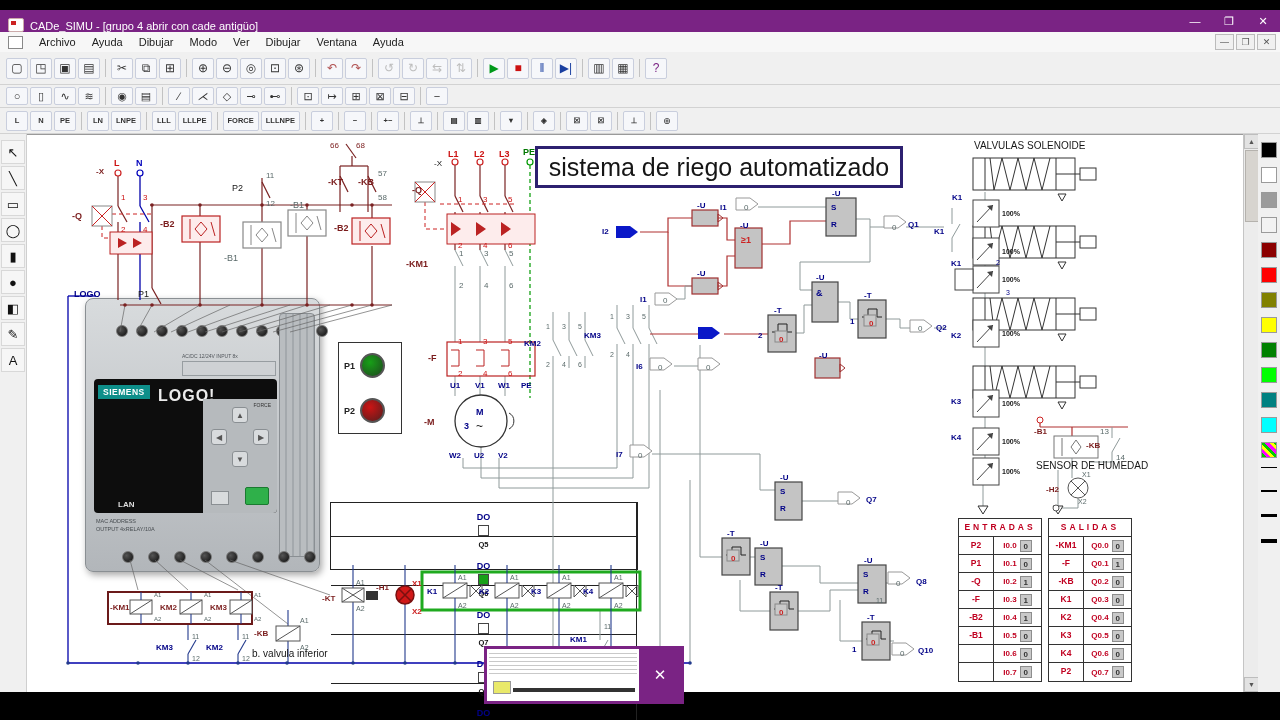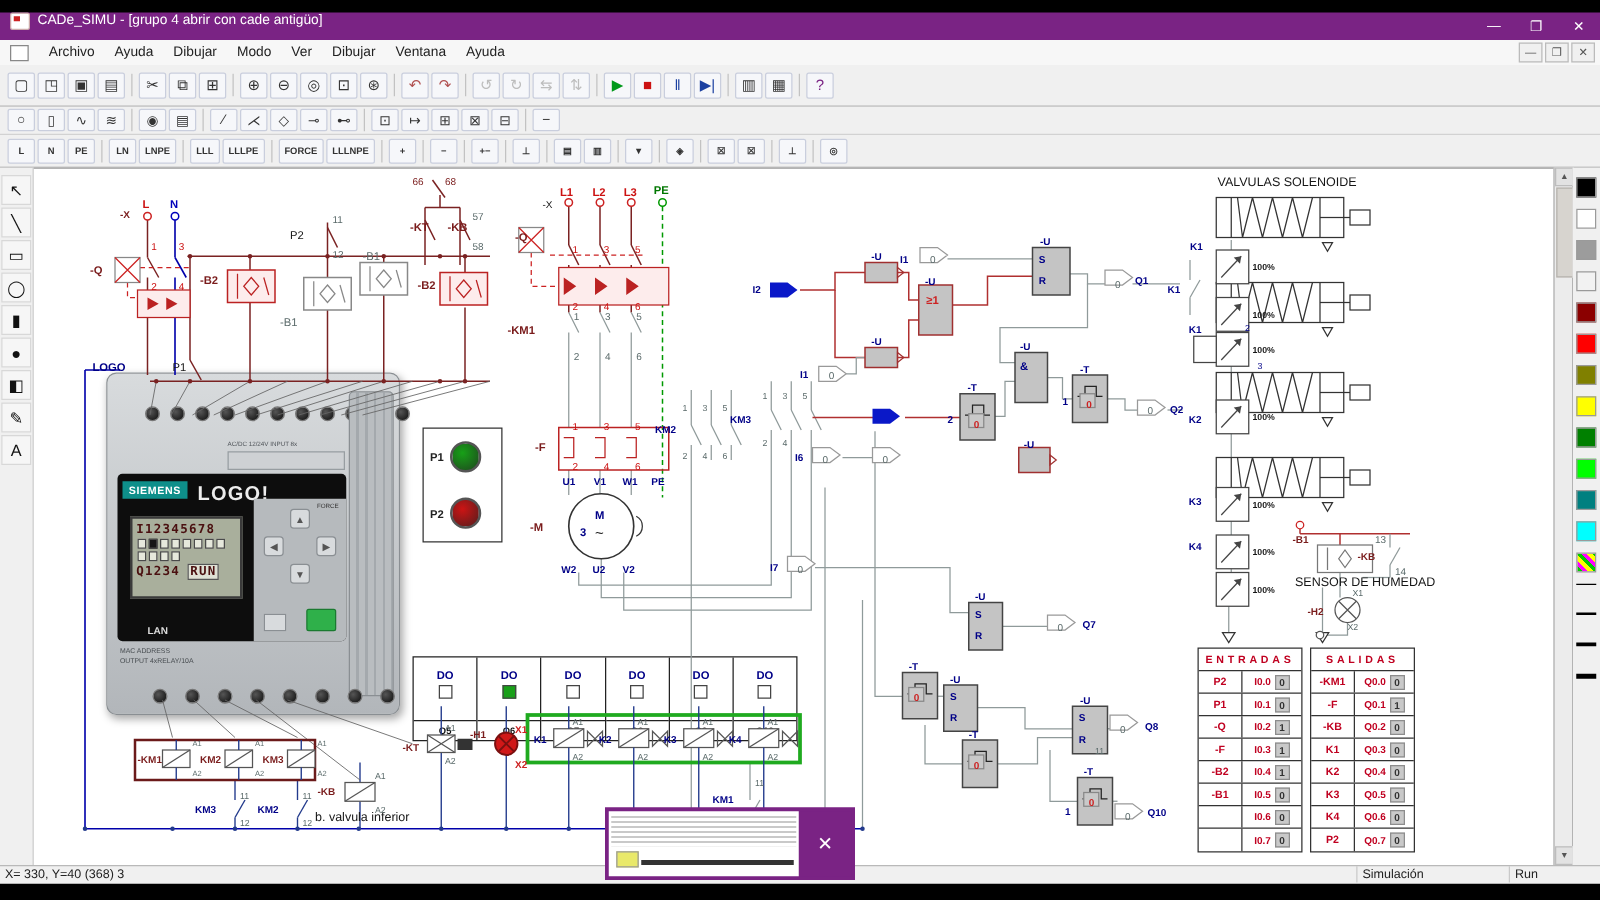--- a/index.html
+++ b/index.html
@@ -1,18 +1,18 @@
 <!DOCTYPE html>
 <html><head>
 <meta charset="utf-8">
 <style>
 html,body{margin:0;padding:0;background:#000;font-family:"Liberation Sans",sans-serif;}
 #stage{position:relative;width:1280px;height:720px;background:#000;overflow:hidden;}
 
-#titlebar{position:absolute;left:0;top:10px;width:1280px;height:22px;background:#7a2384;color:#fff;display:flex;align-items:flex-start;font-size:11px;}
+#titlebar{position:absolute;left:0;top:10px;width:1280px;height:22px;background:#7a2384;color:#fff;display:flex;align-items:flex-end;font-size:11px;}
 #appicon{width:14px;height:12px;background:#fff;border:1px solid #caa;border-radius:2px;margin:0 6px 0 8px;position:relative;}
 #appicon:after{content:"";position:absolute;left:2px;top:2px;width:5px;height:4px;background:#c22;}
 #titlebar .wbtns{margin-left:auto;display:flex;}
 #titlebar .wbtn{width:34px;height:22px;display:flex;align-items:center;justify-content:center;font-size:11px;color:#fff;}
 #menubar{position:absolute;left:0;top:32px;width:1280px;height:20px;background:#f7f7f7;border-bottom:1px solid #d9d9d9;display:flex;align-items:center;font-size:11px;color:#222;}
 #docicon{width:13px;height:11px;border:1px solid #888;background:#fff;margin:0 8px 0 8px;}
 .menuitem{padding:2px 8px;}
 #mdictl{margin-left:auto;display:flex;margin-right:4px;}
 #mdictl span{width:17px;height:14px;border:1px solid #bbb;background:#f0f0f0;color:#555;font-size:9px;display:flex;align-items:center;justify-content:center;margin-left:2px;}
 
@@ -63,21 +63,21 @@
 #plc .okbtn{position:absolute;right:8px;bottom:8px;width:22px;height:16px;background:#2fb04a;border:1px solid #1a7a30;border-radius:2px;}
 #plc .escbtn{position:absolute;left:8px;bottom:8px;width:16px;height:12px;background:#d8dbdd;border:1px solid #8a8f93;}
 #plc .force{position:absolute;right:6px;top:3px;font-size:5px;color:#333;}
 #plc .mac{position:absolute;left:10px;top:219px;font-size:5.5px;color:#474c50;}
 #plc .out{position:absolute;left:10px;top:227px;font-size:5.5px;color:#474c50;}
 #plc .fin{position:absolute;right:4px;top:14px;width:34px;height:242px;background:repeating-linear-gradient(90deg,#b9bdc0 0 5px,#a4a9ad 5px 7px);border:1px solid #8a8f93;border-radius:4px;}
 #indic{position:absolute;left:338px;top:342px;width:64px;height:92px;background:#fff;border:1px solid #333;box-sizing:border-box;}
 .indrow{display:flex;align-items:center;height:45px;padding-left:5px;}
 .indrow .ilabel{font-size:9px;font-weight:bold;color:#222;width:16px;}
 .indlamp{width:25px;height:25px;border-radius:50%;border:2px solid #555;box-sizing:border-box;}
-#dorow{position:absolute;left:330px;top:525px;width:308px;height:68px;display:flex;border:1px solid #222;background:#fff;box-sizing:border-box;}
+#dorow{position:absolute;left:330px;top:502px;width:308px;height:68px;display:flex;border:1px solid #222;background:#fff;box-sizing:border-box;flex-direction:column;}
 .docell{flex:1;border-right:1px solid #222;display:flex;flex-direction:column;align-items:center;}
 .docell:last-child{border-right:none;}
 .do-l{color:#000087;font-weight:bold;font-size:9px;margin-top:9px;}
 .do-cb{width:11px;height:11px;border:1px solid #444;background:#fff;margin-top:3px;box-sizing:border-box;}
 .do-cb.on{background:#18a018;}
 .do-q{border-top:1px solid #222;width:100%;text-align:center;font-size:7.5px;font-weight:bold;color:#111;margin-top:auto;padding:3px 0;}
 .io-table{position:absolute;top:518px;width:84px;background:#fff;border:1px solid #333;font-size:8.5px;box-sizing:border-box;}
 .io-head{height:17px;border-bottom:1px solid #333;color:#c00020;font-weight:bold;text-align:center;line-height:17px;letter-spacing:3px;font-size:8.5px;}
 .io-row{height:18px;display:flex;border-bottom:1px solid #333;box-sizing:border-box;}
 .io-row:last-child{border-bottom:none;}
@@ -214,60 +214,41 @@
       <div class="stool">▭</div>
       <div class="stool">◯</div>
       <div class="stool">▮</div>
       <div class="stool">●</div>
       <div class="stool">◧</div>
       <div class="stool">✎</div>
       <div class="stool">A</div>
     </div>
   <div id="canvas"></div>
 
+  <div id="titlebox">sistema de riego automatizado</div>
 
   <div id="plc">
     <div class="screws">
         <div class="screw"></div>
         <div class="screw"></div>
         <div class="screw"></div>
         <div class="screw"></div>
         <div class="screw"></div>
         <div class="screw"></div>
         <div class="screw"></div>
         <div class="screw"></div>
         <div class="screw"></div>
         <div class="screw"></div>
         <div class="screw"></div>
       </div>
     <div class="toplabel">AC/DC 12/24V  INPUT 8x</div>
     <div class="slot"></div>
     <div class="panel">
       <span class="siemens">SIEMENS</span>
       <span class="logomodel">LOGO!</span>
-      <div class="lcd">
-        <div class="l1">I12345678</div>
-        <div class="cbrow" id="lcdrow1">
-            <div class="cb"></div>
-            <div class="cb on"></div>
-            <div class="cb"></div>
-            <div class="cb"></div>
-            <div class="cb"></div>
-            <div class="cb"></div>
-            <div class="cb"></div>
-            <div class="cb"></div>
-          </div>
-        <div class="cbrow" id="lcdrow2">
-            <div class="cb"></div>
-            <div class="cb"></div>
-            <div class="cb"></div>
-            <div class="cb"></div>
-          </div>
-        <div class="l2"><span>Q1234</span><span class="run">RUN</span></div>
-      </div>
       <div class="lan">LAN</div>
       <div class="keypad">
         <div class="force">FORCE</div>
         <div id="plckeys">
             <div class="key" style="left: 29px; top: 8px;">▲</div>
             <div class="key" style="left: 8px; top: 30px;">◀</div>
             <div class="key" style="left: 50px; top: 30px;">▶</div>
             <div class="key" style="left: 29px; top: 52px;">▼</div>
           </div>
         <div class="escbtn"></div>
@@ -1013,25 +994,20 @@
       <div class="swatch" style="background: rgb(0, 255, 0);"></div>
       <div class="swatch" style="background: rgb(0, 128, 128);"></div>
       <div class="swatch" style="background: rgb(0, 255, 255);"></div>
       <div class="swatch multi"></div>
       <div class="lstyle" style="height: 1px;"></div>
       <div class="lstyle" style="height: 2px;"></div>
       <div class="lstyle" style="height: 3px;"></div>
       <div class="lstyle" style="height: 4px;"></div>
     </div>
 
-  <div id="statusbar">
-    <div class="seg" style="left:0;width:1086px;">X= 330, Y=40 (368) 3</div>
-    <div class="seg" style="left:1086px;width:122px;">Simulación</div>
-    <div class="seg" style="left:1208px;width:72px;border-right:none;">Run</div>
-  </div>
 
   <div id="preview">
     <div class="mini">
       <div class="lines"></div>
         <div class="yel"></div>
         <div class="bar"></div>
     </div>
     <div class="pclose">✕</div>
   </div>
 </div>

